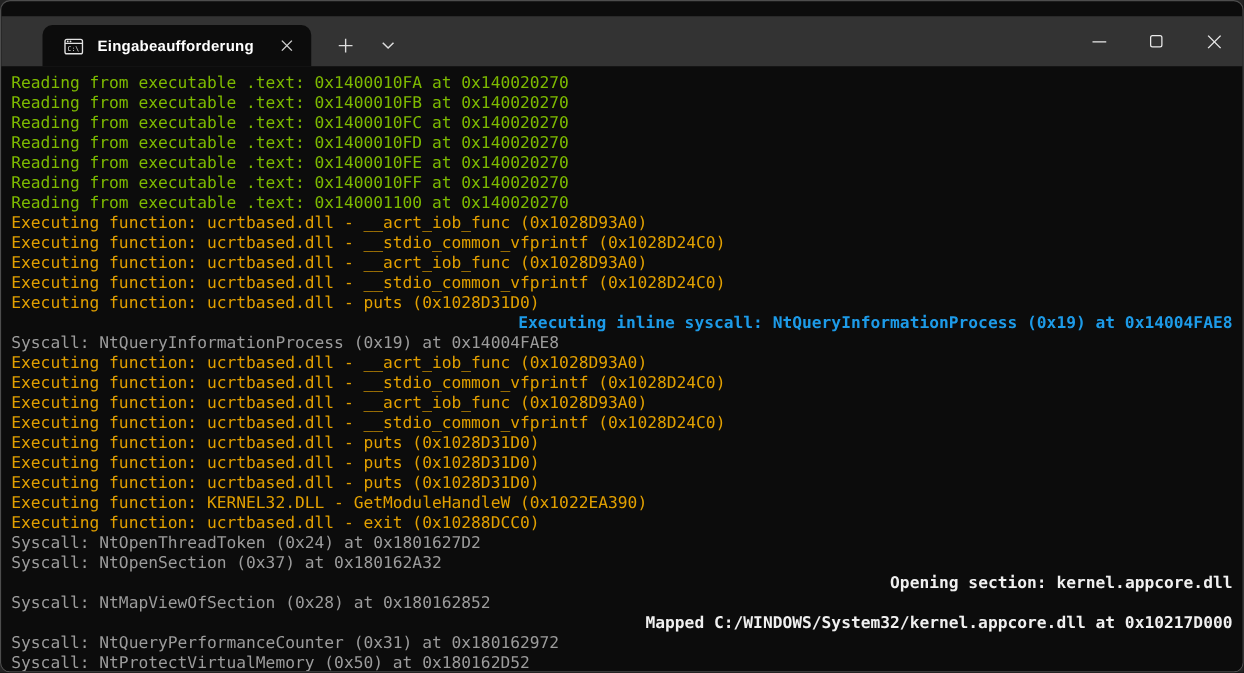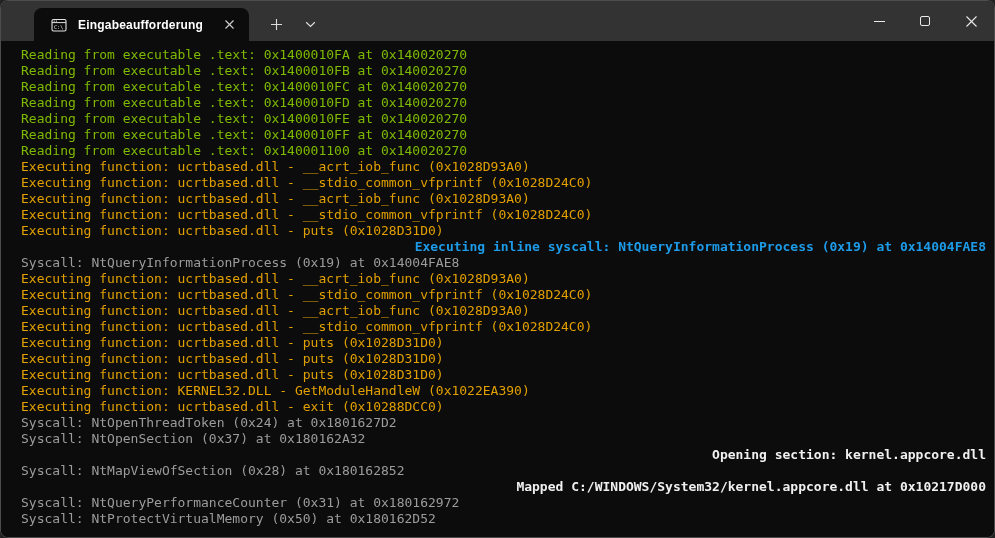--- a/index.html
+++ b/index.html
@@ -10,21 +10,21 @@
     width:995px; height:538px;
     border-radius:8px; overflow:hidden;
     border:1px solid #4d4d4d;
     background:#0C0C0C;
     display:flex; flex-direction:column;
   }
 
   
   .titlebar {
     height:40px; background:#333333; flex-shrink:0;
-    display:flex; align-items:flex-end; position:relative;
+    display:flex; align-items:flex-end; position:relative;margin-top:12px;
   }
   .tab {
     margin-left:33px; width:215px; height:33px;
     background:#0C0C0C; border-radius:8px 8px 0 0;
     display:flex; align-items:center;
     padding:0 8px 0 17px; gap:11px;
   }
   .tab-title {
     color:#ffffff; font-size:12px; font-weight:700;
     flex:1; letter-spacing:.2px; white-space:nowrap; overflow:hidden;
@@ -42,21 +42,21 @@
     display:flex; align-items:center; justify-content:center;
   }
   .caption-controls { position:absolute; right:0; top:0; height:40px; display:flex; }
   .caption-btn { width:46px; height:40px; display:flex; align-items:center; justify-content:center; }
   .min-glyph  { width:11px; height:1px; background:#eaeaea; }
   .max-glyph  { width:10px; height:10px; border:1px solid #eaeaea; border-radius:2px; }
 
   
   .terminal {
     flex:1; background:#0C0C0C;
-    padding:6px 8px 0 20px;
+    padding:6px 8px 0 8px;
     font-family:"DejaVu Sans Mono", monospace;
     font-size:13px; line-height:16px;
     white-space:pre; overflow:hidden;
   }
   .line { height:16px; }
   .bold { font-weight:bold;text-align:right; }
 </style>
 </head>
 <body>
 

